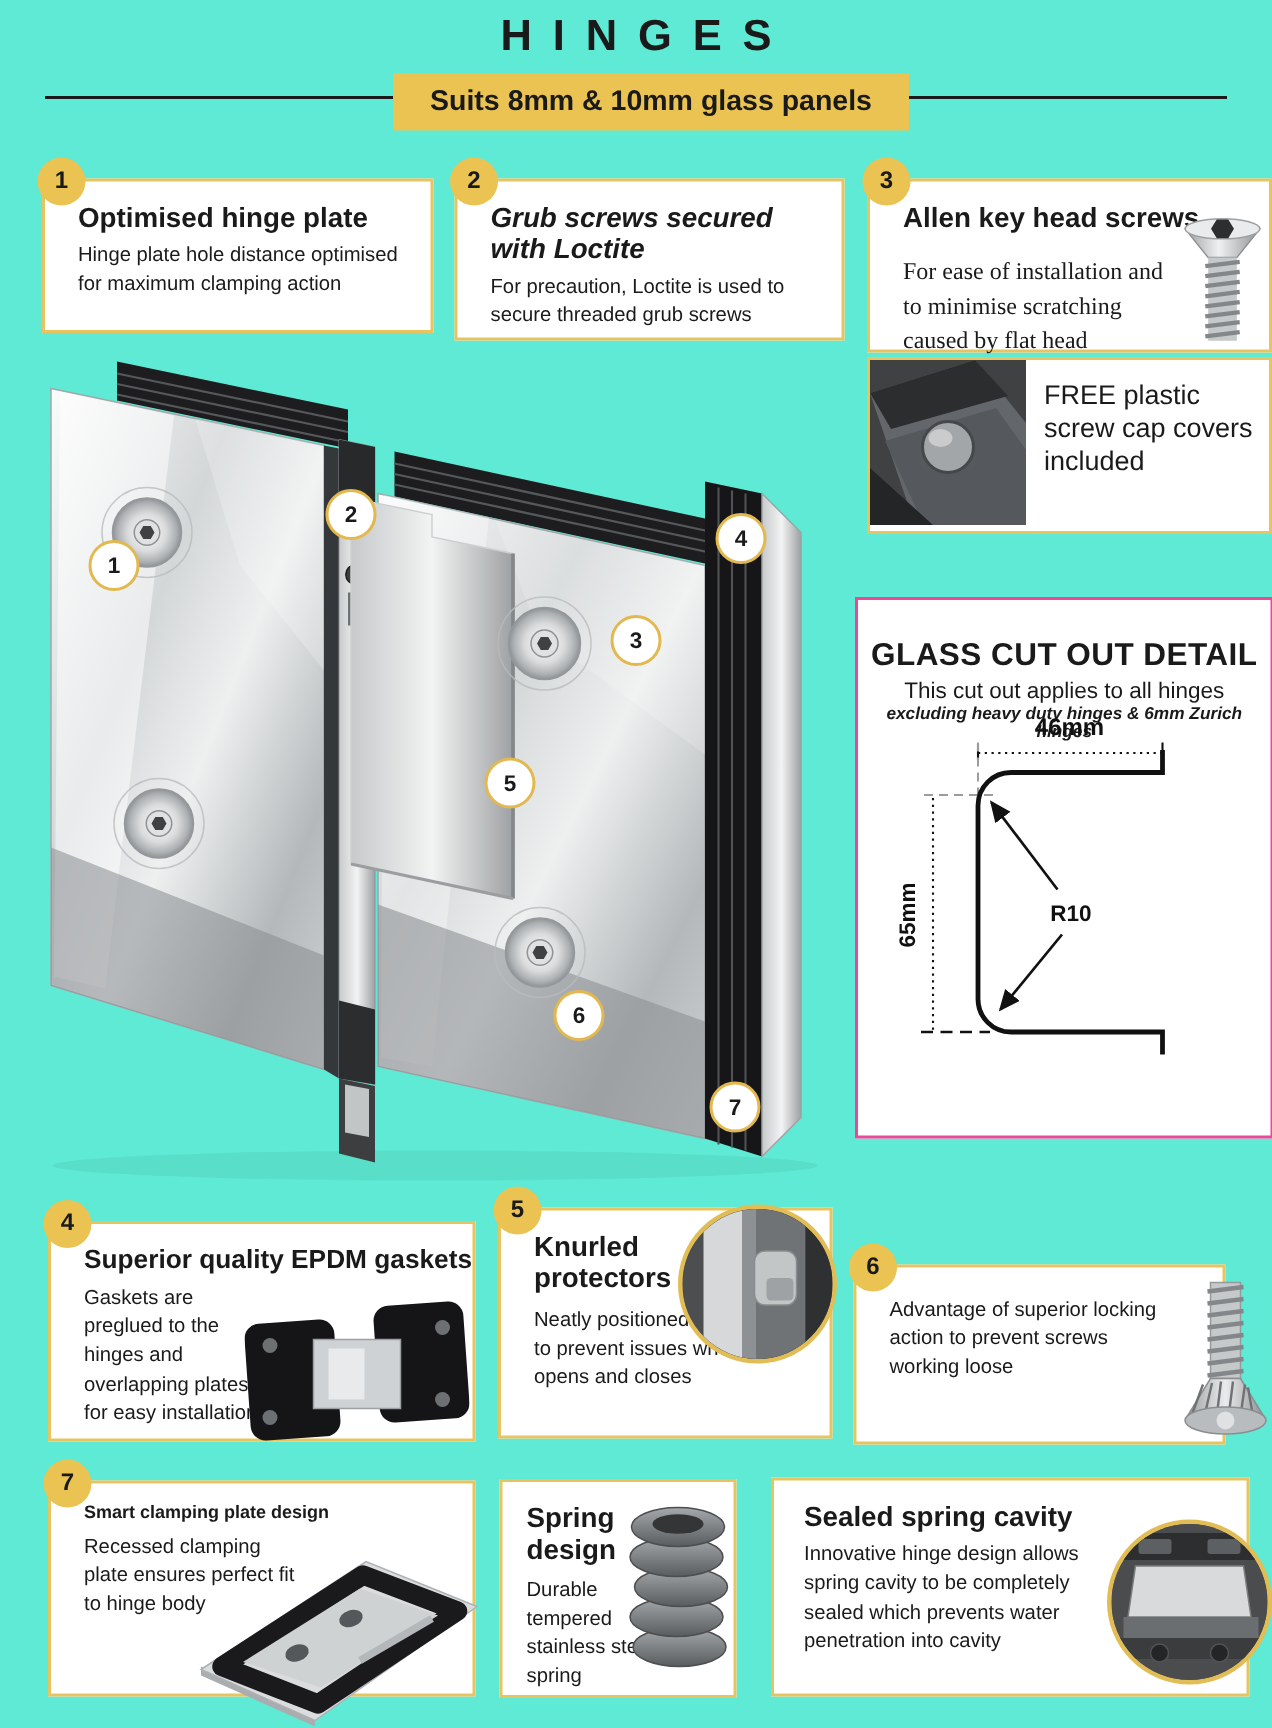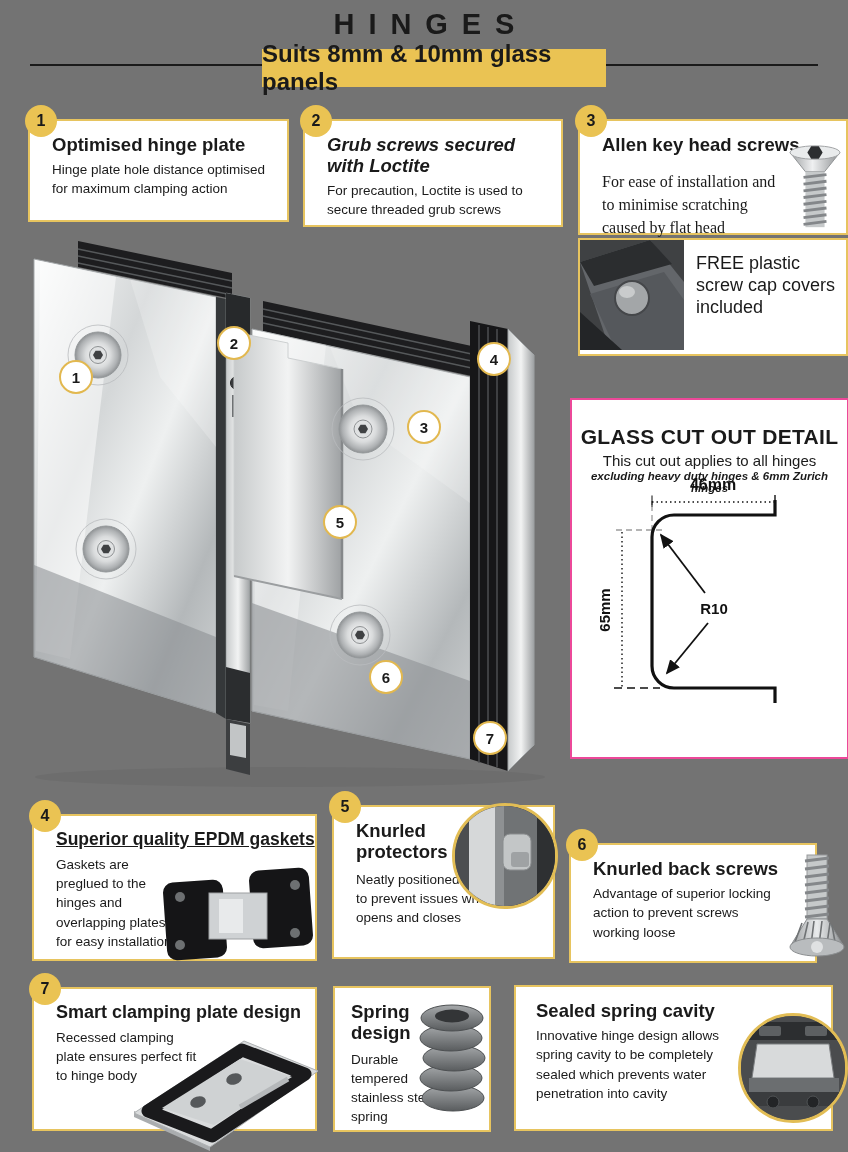--- a/index.html
+++ b/index.html
@@ -1,22 +1,22 @@
 <!DOCTYPE html>
 <html><head>
 <meta charset="utf-8">
 <style>
   html,body{margin:0;padding:0;background:#ffffff;}
-  .sheet{position:relative;width:848px;height:1152px;background:#737373;overflow:hidden;
+  .sheet{position:relative;width:848px;height:1152px;background:#5eead4;overflow:hidden;
          font-family:"Liberation Sans",sans-serif;color:#1a1a1a;}
   .page-title{position:absolute;top:8px;left:0;right:0;text-align:center;
               font-size:29px;font-weight:bold;letter-spacing:.48em;text-indent:.48em;z-index:1;}
   .rule{position:absolute;top:64px;left:30px;right:30px;border-top:2px solid #1a1a1a;z-index:1;}
   .banner{position:absolute;left:262px;top:49px;width:344px;height:38px;background:#EAC353;z-index:2;
-          display:flex;align-items:center;justify-content:center;font-size:24px;font-weight:bold;}
+          display:flex;align-items:center;justify-content:center;font-size:19px;font-weight:bold;}
   .fb{position:absolute;background:#fff;border:2px solid #E7C45F;}
   .num{position:absolute;left:-5px;top:-16px;width:32px;height:32px;border-radius:50%;
        background:#EAC353;display:flex;align-items:center;justify-content:center;
        font-weight:bold;font-size:16px;z-index:3;}
   .fb h3{margin:0;font-size:18.5px;font-weight:bold;line-height:1.15;}
   .fb p{margin:0;font-size:13.5px;line-height:1.42;}
   .pad{position:absolute;left:22px;top:13px;right:10px;}
   .nowrap{white-space:nowrap;}
   .co{position:absolute;width:30px;height:30px;border:2.5px solid #E2B84F;border-radius:50%;
       background:#fff;display:flex;align-items:center;justify-content:center;
@@ -202,21 +202,21 @@
   <div class="co" style="left:217px;top:326px;">2</div>
   <div class="co" style="left:407px;top:410px;">3</div>
   <div class="co" style="left:477px;top:342px;">4</div>
   <div class="co" style="left:323px;top:505px;">5</div>
   <div class="co" style="left:369px;top:660px;">6</div>
   <div class="co" style="left:473px;top:721px;">7</div>
 
   <div class="fb" style="left:32px;top:814px;width:281px;height:143px;">
     <div class="num">4</div>
     <div class="pad">
-      <h3 class="nowrap" style="font-size:17.5px;text-decoration:underline;">Superior quality EPDM gaskets</h3>
+      <h3 class="nowrap" style="font-size:17.5px;">Superior quality EPDM gaskets</h3>
       <p style="width:128px;margin-top:6px;">Gaskets are preglued to the hinges and overlapping plates for easy installation</p>
     </div>
     <svg class="imgwrap" style="right:2px;bottom:-10px;" width="150" height="112" viewBox="0 0 150 112">
       <rect x="2" y="24" width="60" height="78" rx="10" fill="#151517" transform="rotate(-4 32 63)"></rect>
       <rect x="88" y="12" width="60" height="78" rx="10" fill="#151517" transform="rotate(-4 118 51)"></rect>
       <rect x="46" y="36" width="58" height="46" fill="#cfd2d4" stroke="#9da0a2"></rect>
       <rect x="56" y="42" width="24" height="34" fill="#e8eaeb"></rect>
       <circle cx="17" cy="40" r="5" fill="#6d7072"></circle>
         <circle cx="17" cy="88" r="5" fill="#6d7072"></circle>
       <circle cx="132" cy="28" r="5" fill="#6d7072"></circle>
@@ -239,21 +239,20 @@
         <rect x="48" y="28" width="28" height="36" rx="7" fill="#c3c6c7" stroke="#8a8d8f"></rect>
         <rect x="56" y="46" width="18" height="15" rx="3" fill="#9fa2a4"></rect>
         <rect x="82" y="0" width="18" height="100" fill="#2e3032"></rect>
       </svg>
     </div>
   </div>
 
   <div class="fb" style="left:569px;top:843px;width:244px;height:116px;">
     <div class="num">6</div>
     <div class="pad">
-      <h3 class="nowrap">Knurled back screws</h3>
       <p style="width:178px;margin-top:5px;">Advantage of superior locking action to prevent screws working loose</p>
     </div>
     <svg class="imgwrap" style="right:-38px;top:6px;z-index:4;" width="72" height="118" viewBox="0 0 72 118">
       <defs>
         <linearGradient id="kg" x1="0" y1="0" x2="1" y2="0">
           <stop offset="0" stop-color="#9da0a2"></stop>
             <stop offset=".5" stop-color="#e9ebec"></stop>
             <stop offset="1" stop-color="#8f9294"></stop>
         </linearGradient>
       </defs>
@@ -262,21 +261,21 @@
       <polygon points="26,68 46,68 62,94 10,94" fill="url(#kg)" stroke="#8b8e90"></polygon>
       <path d="M14,91 L21,72 M22,93 L27,71 M30,94 L33,70 M38,94 L41,70 M46,93 L49,72 M54,91 L51,74" stroke="#6f7274" stroke-width="1.6" fill="none"></path>
       <ellipse cx="36" cy="96" rx="27" ry="9" fill="#b9bcbe" stroke="#8b8e90"></ellipse>
       <circle cx="36" cy="96" r="6" fill="#dfe1e2"></circle>
     </svg>
   </div>
 
   <div class="fb" style="left:32px;top:987px;width:281px;height:140px;">
     <div class="num">7</div>
     <div class="pad">
-      <h3 class="nowrap" style="font-size:18px;">Smart clamping plate design</h3>
+      <h3 class="nowrap" style="font-size:12px;">Smart clamping plate design</h3>
       <p style="width:150px;margin-top:5px;">Recessed clamping plate ensures perfect fit to hinge body</p>
     </div>
     <svg class="imgwrap" style="right:-12px;bottom:-22px;z-index:4;" width="205" height="130" viewBox="0 0 205 130">
       <polygon points="12,96 88,130 88,124 12,90" fill="#aaadaf"></polygon>
       <polygon points="12,92 122,20 196,50 88,126" fill="#dadcdd" stroke="#aeb1b3"></polygon>
       <polygon points="26,90 120,29 183,53 90,115" fill="none" stroke="#1a1a1c" stroke-width="13" stroke-linejoin="round"></polygon>
       <polygon points="40,87 118,38 170,56 92,104" fill="#cfd2d3"></polygon>
       <ellipse cx="112" cy="58" rx="8" ry="5.5" fill="#55585a" transform="rotate(-18 112 58)"></ellipse>
       <ellipse cx="76" cy="81" rx="8" ry="5.5" fill="#55585a" transform="rotate(-18 76 81)"></ellipse>
       <line x1="118" y1="86" x2="166" y2="58" stroke="#b5b8ba" stroke-width="5"></line>

